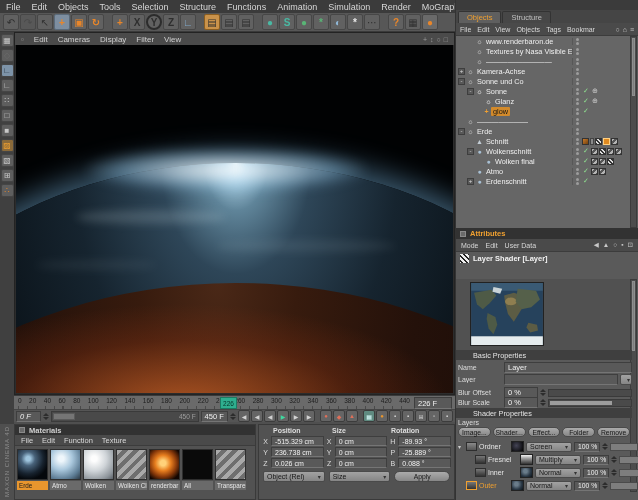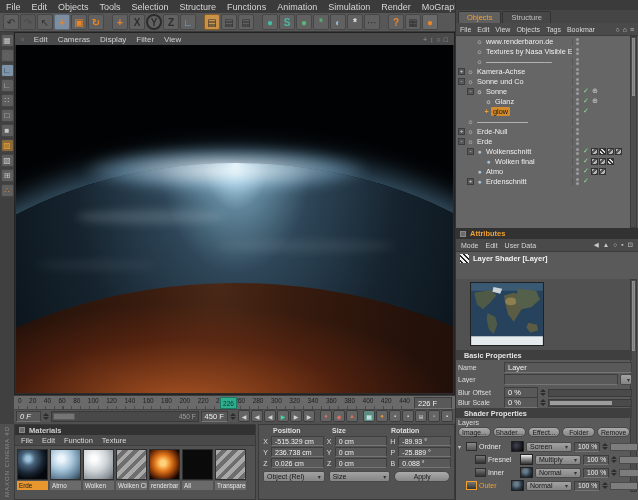--- a/index.html
+++ b/index.html
@@ -184,21 +184,21 @@
     gap:4px;padding:0 4px;font-size:7.5px;font-weight:bold;color:#f2f2f2;}
   .checker9{width:9px;height:9px;background-image:linear-gradient(45deg,#eee 25%,#222 25%,#222 50%,#eee 50%,#eee 75%,#222 75%);background-size:5px 5px;}
   #shader-tabs{position:absolute;left:4px;top:265px;display:flex;gap:2px;margin-top:43px;}
   .stab{height:12px;padding:0 7px;font-size:7.3px;display:flex;align-items:center;border:1px solid #3a3a3a;
     border-radius:2px;background:#828b94;color:#15181c;}
   .stab.active{background:#9db1c7;}
   #preview{position:absolute;left:0;top:279px;width:176px;height:71px;background:#515151;}
   #preview svg{position:absolute;left:14px;top:3px;border:1px solid #222;}
 
   .sechead{position:absolute;left:0;width:176px;height:10px;background:#3f3f3f;color:#e3e3e3;
-    font-size:7.3px;font-weight:bold;display:flex;align-items:center;padding:0 8px;}
+    font-size:7.3px;font-weight:normal;display:flex;align-items:center;padding:0 17px;}
   .arow{position:absolute;left:2px;width:174px;height:11px;display:flex;align-items:center;gap:2px;font-size:7px;color:#dcdcdc;}
   .arow .albl{width:44px;white-space:nowrap;overflow:hidden;flex:0 0 auto;}
   .track{height:8px;background:#4a4a4a;border:1px solid #3a3a3a;position:relative;flex:1;}
   .track .fill{position:absolute;left:1px;top:1px;height:4px;background:#9d9d9d;}
 
   #btnrow{position:absolute;left:2px;top:427px;width:172px;display:flex;gap:2px;}
   #btnrow .pill{flex:1;}
   #layerlist{position:absolute;left:0;top:440px;width:176px;}
   .lrow{height:13px;display:flex;align-items:center;gap:2px;padding:0 2px;font-size:7px;color:#e6e6e6;}
   .larrow{width:6px;font-size:6px;color:#ccc;flex:0 0 auto;}
@@ -626,44 +626,50 @@
         <span class="ticon ic-light">☼</span>
         <span class="tlabel">———————</span>
         <span class="tspace"></span>
         <span class="dots">
           <i></i>
           <i></i>
         </span>
         <span class="tags"></span>
       </div>
 
-      <div class="trow" style="padding-left: 2px;">
-        <span class="toggle">+</span>
-        <span class="ticon ic-light">☼</span>
-        <span class="tlabel">Erde-Null</span>
-        <span class="tspace"></span>
-        <span class="dots">
-          <i></i>
-          <i></i>
-        </span>
-        <span class="tags"></span>
-      </div>
 
       <div class="trow" style="padding-left: 2px;">
         <span class="toggle">-</span>
         <span class="ticon ic-light">☼</span>
         <span class="tlabel">Erde</span>
         <span class="tspace"></span>
         <span class="dots">
           <i></i>
           <i></i>
         </span>
         <span class="tags"></span>
       </div>
 
+      <div class="trow" style="padding-left: 11px;">
+        <span class="toggle"></span>
+        <span class="ticon ic-cone">▲</span>
+        <span class="tlabel">Schnitt</span>
+        <span class="tspace"></span>
+        <span class="dots">
+          <i></i>
+          <i></i>
+        </span>
+        <span class="tags">
+          <span class="tg t-tex"></span>
+          <span class="tg t-mini"></span>
+          <span class="tg t-checker"></span>
+          <span class="tg t-texsel"></span>
+          <span class="tg t-stripe"></span>
+        </span>
+      </div>
 
       <div class="trow" style="padding-left: 11px;">
         <span class="toggle">-</span>
         <span class="ticon ic-sphere">●</span>
         <span class="tlabel">Wolkenschnitt</span>
         <span class="tspace"></span>
         <span class="dots">
           <i></i>
           <i></i>
         </span>

